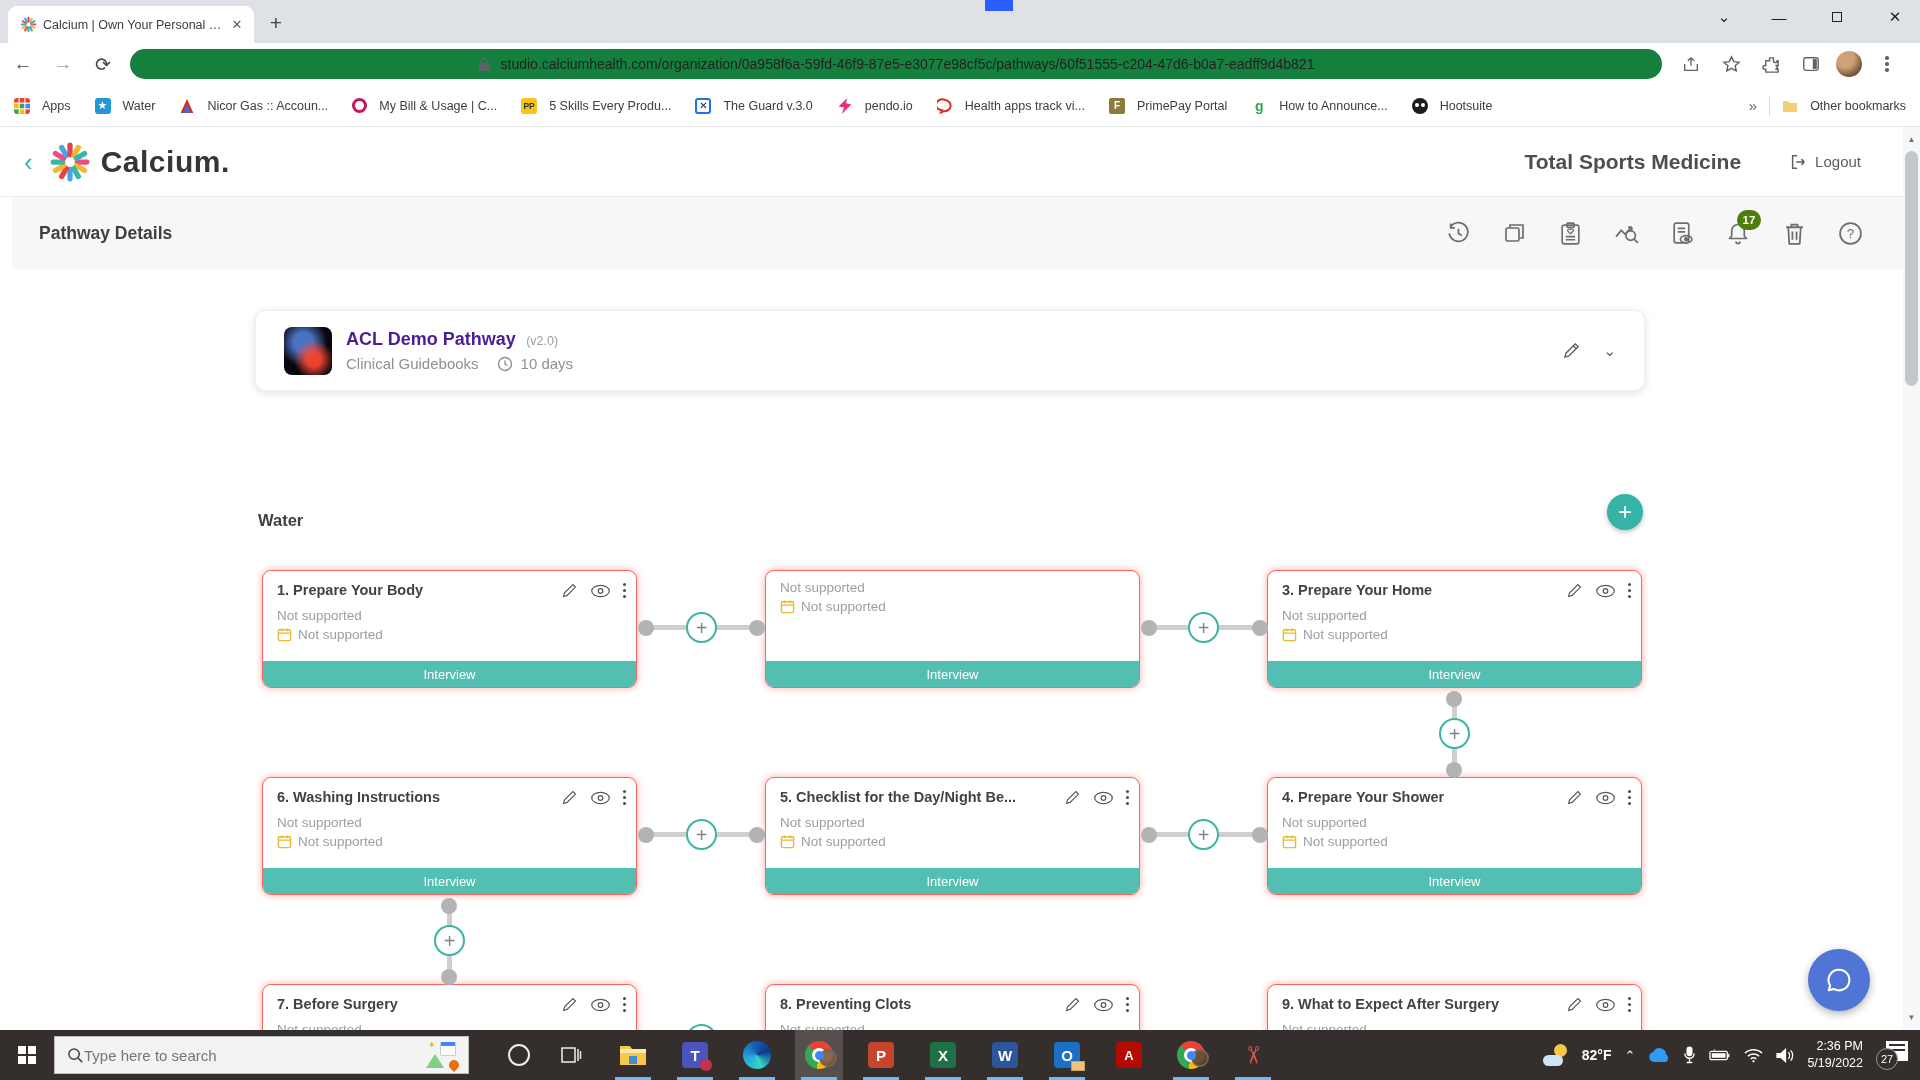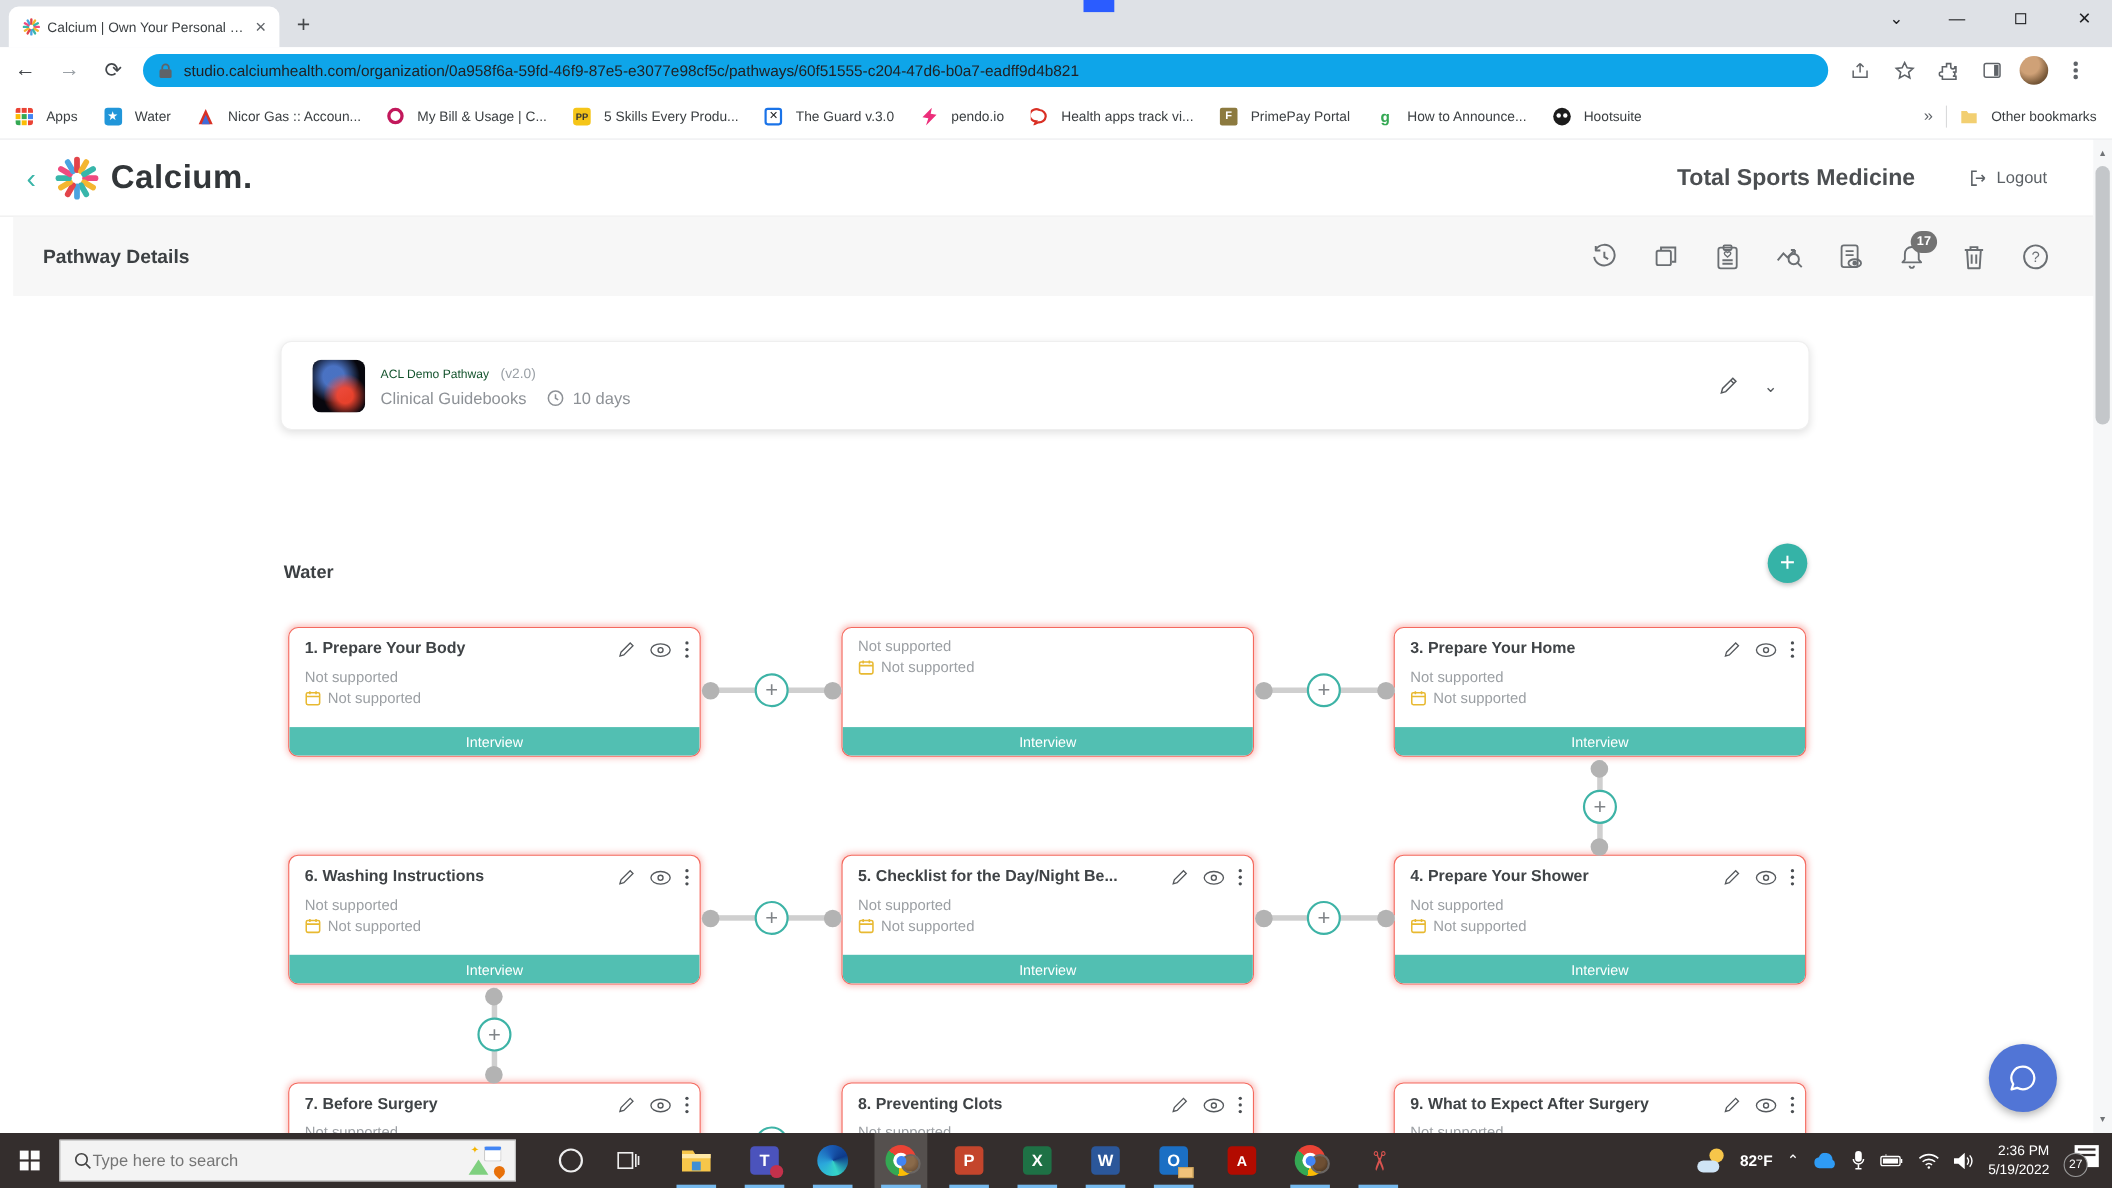--- a/index.html
+++ b/index.html
@@ -13,21 +13,21 @@
   .tab-close { font-size:13px; color:#5f6368; width:18px; height:18px; line-height:18px; text-align:center; border-radius:50%; }
   .newtab { position:absolute; left:262px; top:10px; width:28px; height:28px; font-size:21px; color:#44474a; text-align:center; line-height:26px; border-radius:50%; }
   .artifact-blue { position:absolute; left:985px; top:0; width:28px; height:11px; background:#2b5cff; }
   .wctl { position:absolute; top:0; width:46px; height:34px; display:flex; align-items:center; justify-content:center; color:#202124; font-size:15px; }
   .wctl .sq { width:10px; height:10px; border:1.2px solid #202124; }
 
   
   .urlrow { position:absolute; left:0; top:43px; width:1920px; height:42px; background:#fff; display:flex; align-items:center; }
   .navic { width:34px; height:34px; display:flex; align-items:center; justify-content:center; margin-left:6px; font-size:19px; color:#43474b; }
   .navic.dim { color:#9aa0a6; }
-  .omnibox { height:30px; width:1532px; margin-left:10px; background:#0ea5e9; border-radius:15px; display:flex; align-items:center; padding:0 14px; }
+  .omnibox { height:30px; width:1532px; margin-left:10px; background:#15803d; border-radius:15px; display:flex; align-items:center; padding:0 14px;justify-content:center; }
   .url-text { font-size:14px; color:#202124; margin-left:10px; white-space:nowrap; overflow:hidden; }
   .tool-ic { width:30px; height:30px; display:flex; align-items:center; justify-content:center; color:#5f6368; }
   .avatar { width:26px; height:26px; border-radius:50%; background:radial-gradient(circle at 35% 30%, #cfa177 0 35%, #7a5a3a 70%, #4c3824); }
   .kebab { display:flex; flex-direction:column; gap:2.5px; align-items:center; }
   .kebab i { width:3.5px; height:3.5px; border-radius:50%; background:#5f6368; }
 
   
   .bmrow { position:absolute; left:0; top:85px; width:1920px; height:42px; background:#fff; border-bottom:1px solid #e4e6e8; display:flex; align-items:center; padding:0 14px; }
   .bm { display:flex; align-items:center; gap:12px; margin-right:24px; font-size:12.5px; color:#3c4043; white-space:nowrap; }
   .bmic { width:16px; height:16px; border-radius:3px; display:flex; align-items:center; justify-content:center; font-weight:bold; flex:none; }
@@ -39,27 +39,27 @@
   .backchev { font-size:26px; color:#3ab5a8; margin-right:16px; line-height:1; }
   .brand { font-size:30px; font-weight:bold; color:#323639; letter-spacing:.5px; margin-left:10px; }
   .orgname { margin-left:auto; font-size:21px; font-weight:bold; color:#4c4f52; }
   .logoutbtn { display:flex; align-items:center; gap:8px; margin-left:48px; font-size:15px; color:#5b6065; }
 
   
   .pdstrip { position:absolute; left:12px; top:197px; width:1903px; height:72px; background:#f7f7f7; display:flex; align-items:center; padding:0 52px 0 27px; }
   .pdtitle { font-size:17.5px; font-weight:bold; color:#3c4043; }
   .pdicons { margin-left:auto; display:flex; align-items:center; gap:30px; }
   .pdic { position:relative; width:26px; height:26px; display:flex; align-items:center; justify-content:center; }
-  .bellbadge { position:absolute; top:-10px; left:12px; min-width:24px; height:20px; border-radius:10px; background:#737373; color:#fff; font-size:11.5px; font-weight:bold; display:flex; align-items:center; justify-content:center; padding:0 4px; }
+  .bellbadge { position:absolute; top:-10px; left:12px; min-width:24px; height:20px; border-radius:10px; background:#4d7c0f; color:#fff; font-size:11.5px; font-weight:bold; display:flex; align-items:center; justify-content:center; padding:0 4px; }
 
   
   .canvas { position:absolute; left:0; top:269px; width:1903px; height:761px; background:#fff; }
   .pcard { position:absolute; left:255px; top:310px; width:1390px; height:81px; background:#fff; border:1px solid #efefef; border-radius:10px; box-shadow:0 2px 8px rgba(0,0,0,.12); display:flex; align-items:center; padding:0 28px; }
   .pthumb { width:48px; height:48px; border-radius:8px; flex:none; background:radial-gradient(circle at 62% 68%, rgba(255,72,48,.9) 0 16%, rgba(255,72,48,0) 45%),radial-gradient(circle at 40% 32%, rgba(96,150,255,.75) 0 22%, rgba(96,150,255,0) 55%),#07070e; }
-  .ptitle { font-size:11px; font-weight:normal; color:#14532d; }
+  .ptitle { font-size:18px; font-weight:bold; color:#4c1d95; }
   .pver { font-size:12.5px; color:#9aa0a6; font-weight:normal; margin-left:6px; }
   .psub { display:flex; align-items:center; gap:8px; margin-top:5px; font-size:15px; color:#8d9196; }
   .pcard-actions { margin-left:auto; display:flex; align-items:center; gap:22px; }
 
   .tasksheading { position:absolute; left:258px; top:511px; font-size:16.5px; font-weight:bold; color:#3c4043; }
   .fab { position:absolute; left:1607px; top:494px; width:36px; height:36px; border-radius:50%; background:#35b3a7; color:#fff; font-size:24px; display:flex; align-items:center; justify-content:center; box-shadow:0 2px 5px rgba(0,0,0,.25); }
 
   
   .tcard { position:absolute; width:375px; height:118px; background:#fff; border:1.5px solid #f4695e; border-radius:9px; box-shadow:0 0 6px 1px rgba(244,90,80,.4); overflow:hidden; }
   .tc-head { display:flex; align-items:flex-start; padding:11px 10px 0 14px; }

